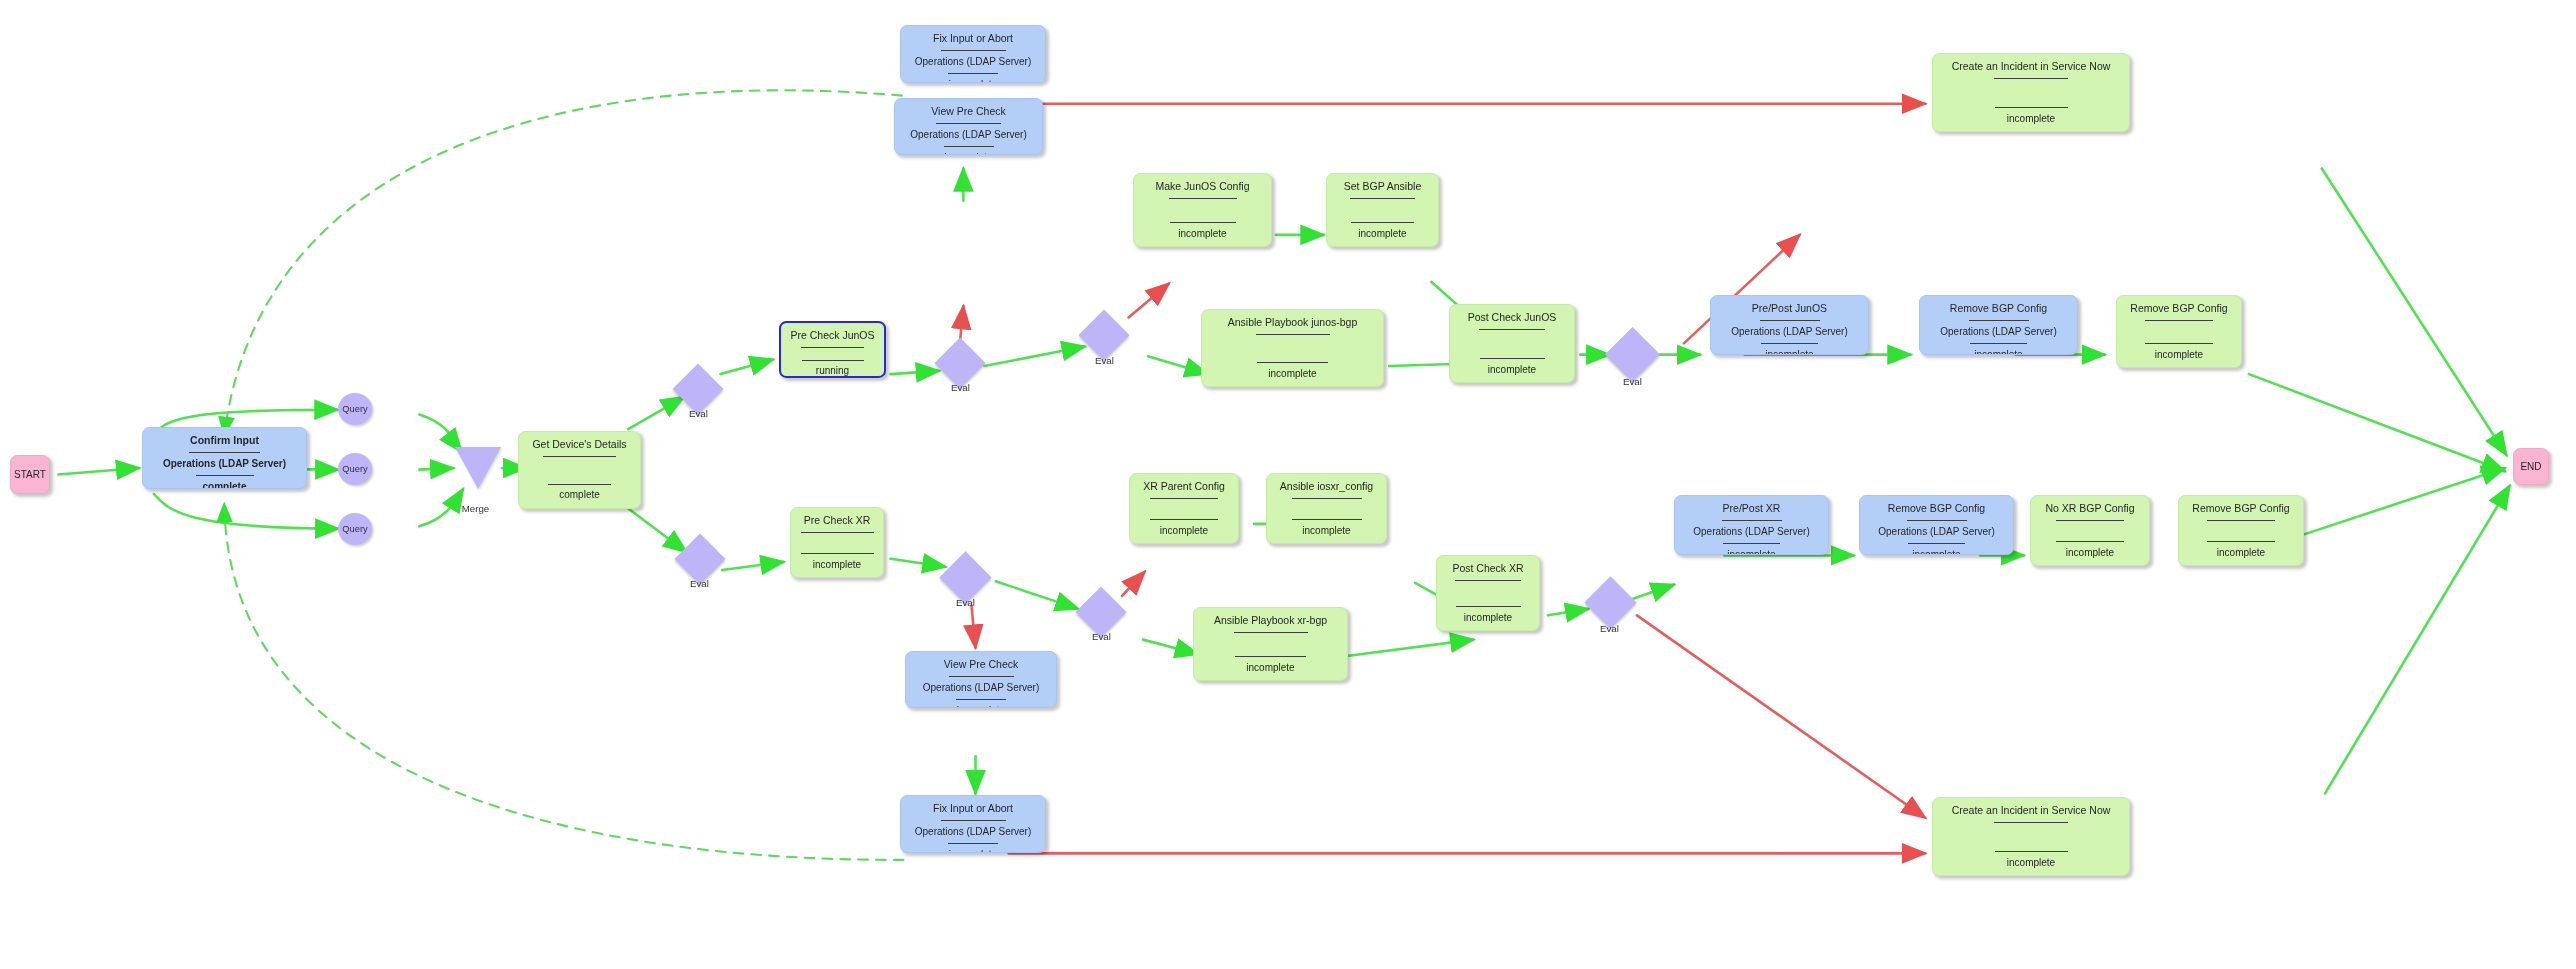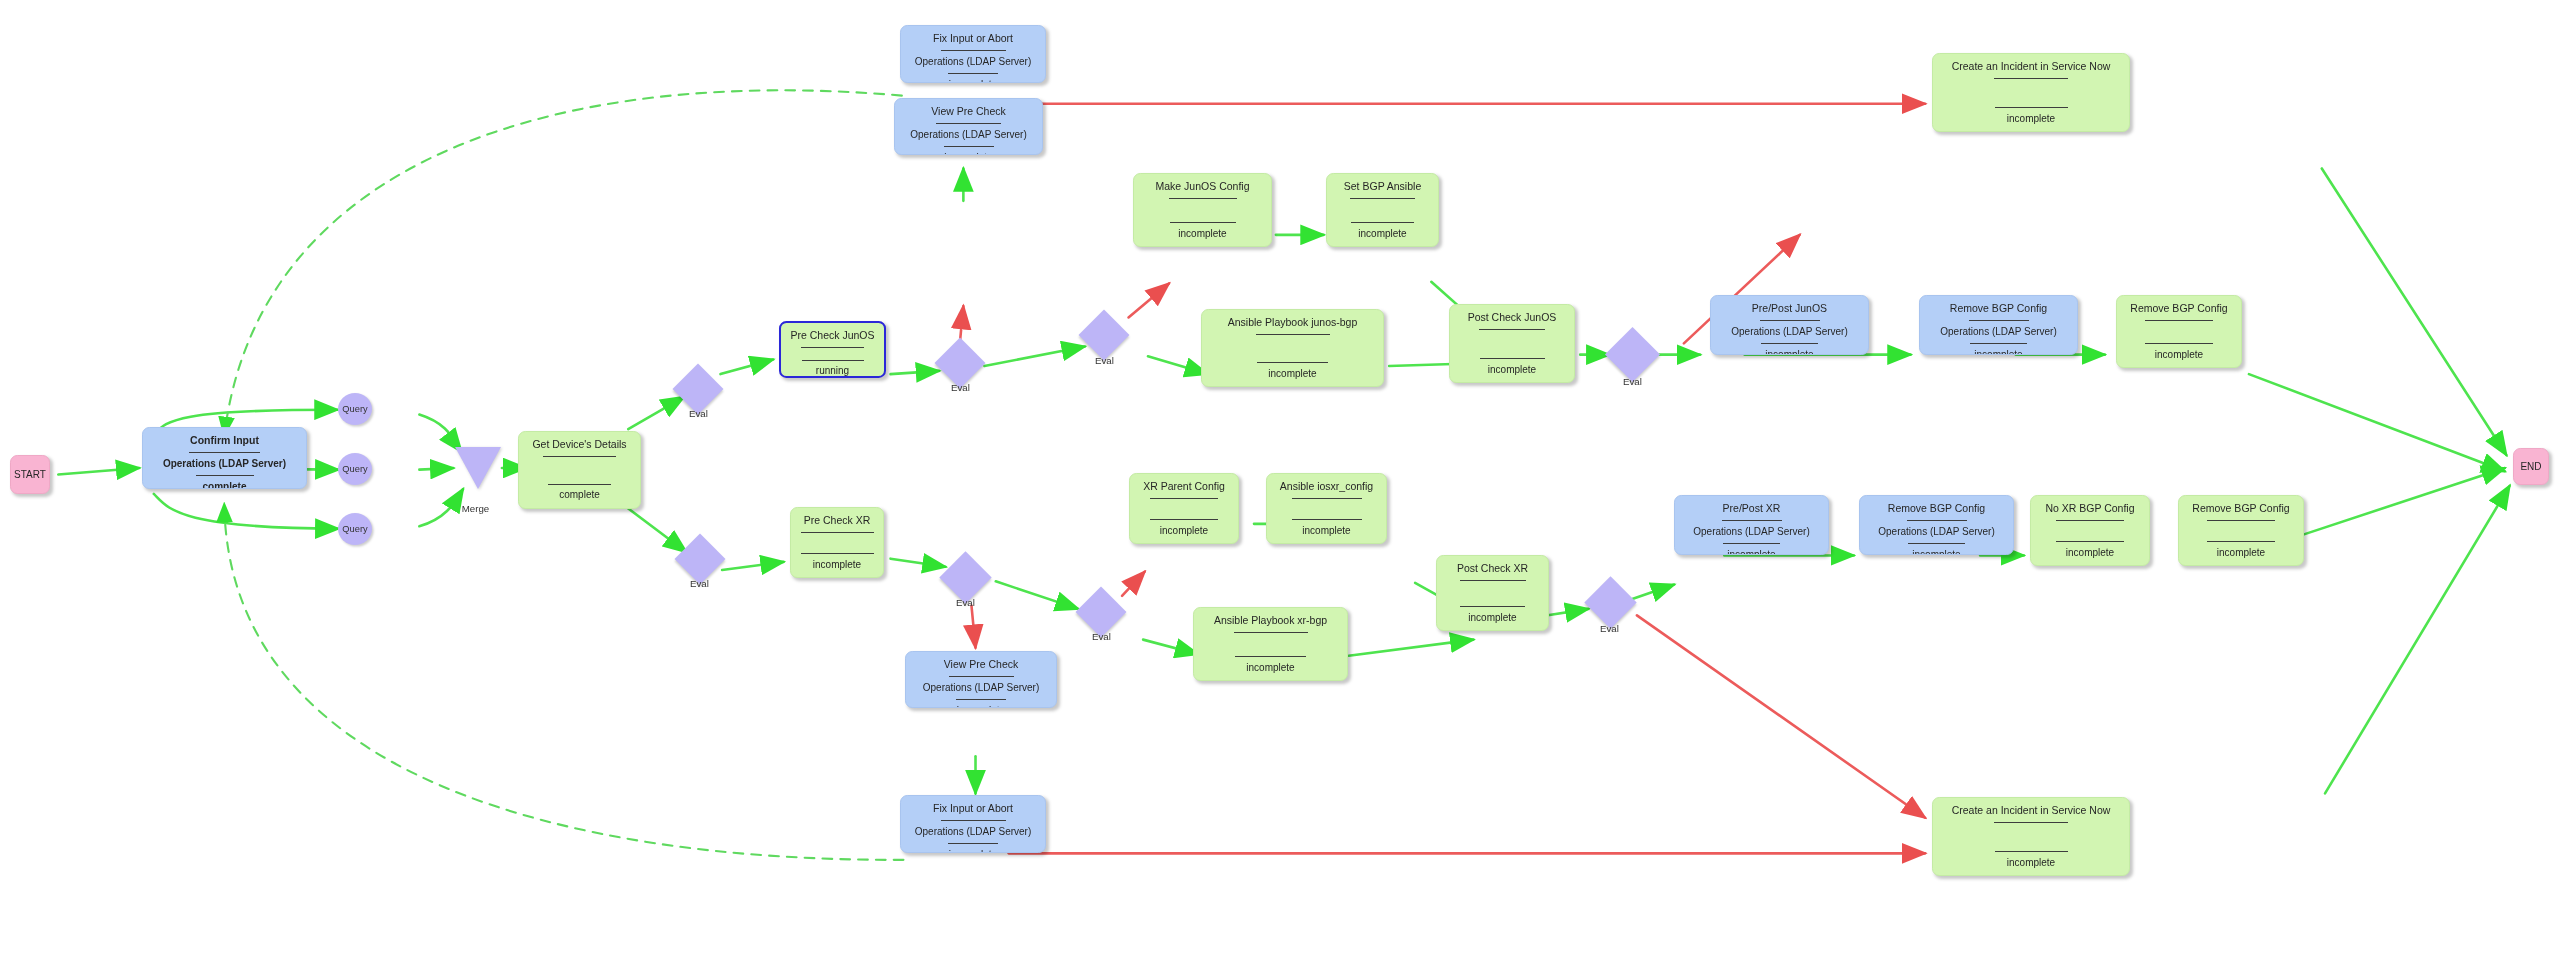--- a/index.html
+++ b/index.html
@@ -418,21 +418,21 @@
     </div>
 
     <div class="node green" style="left:1193px;top:607px;width:155px;height:74px;">
       <div class="title">Ansible Playbook xr-bgp</div>
       <div class="rule" style="width:74px;"></div>
       <div class="spacer"></div>
       <div class="rule" style="width:71px;"></div>
       <div class="status" style="margin-bottom:6.5px;">incomplete</div>
     </div>
 
-    <div class="node green" style="left:1436px;top:555px;width:113px;height:76px;">
+    <div class="node green" style="left:1436px;top:555px;width:104px;height:76px;">
       <div class="title">Post Check XR</div>
       <div class="rule" style="width:66px;"></div>
       <div class="spacer"></div>
       <div class="rule" style="width:65px;"></div>
       <div class="status" style="margin-bottom:6.5px;">incomplete</div>
     </div>
 
     <div class="node blue" style="left:1674px;top:495px;width:155px;height:60px;">
       <div class="title">Pre/Post XR</div>
       <div class="rule" style="width:60px;"></div>

